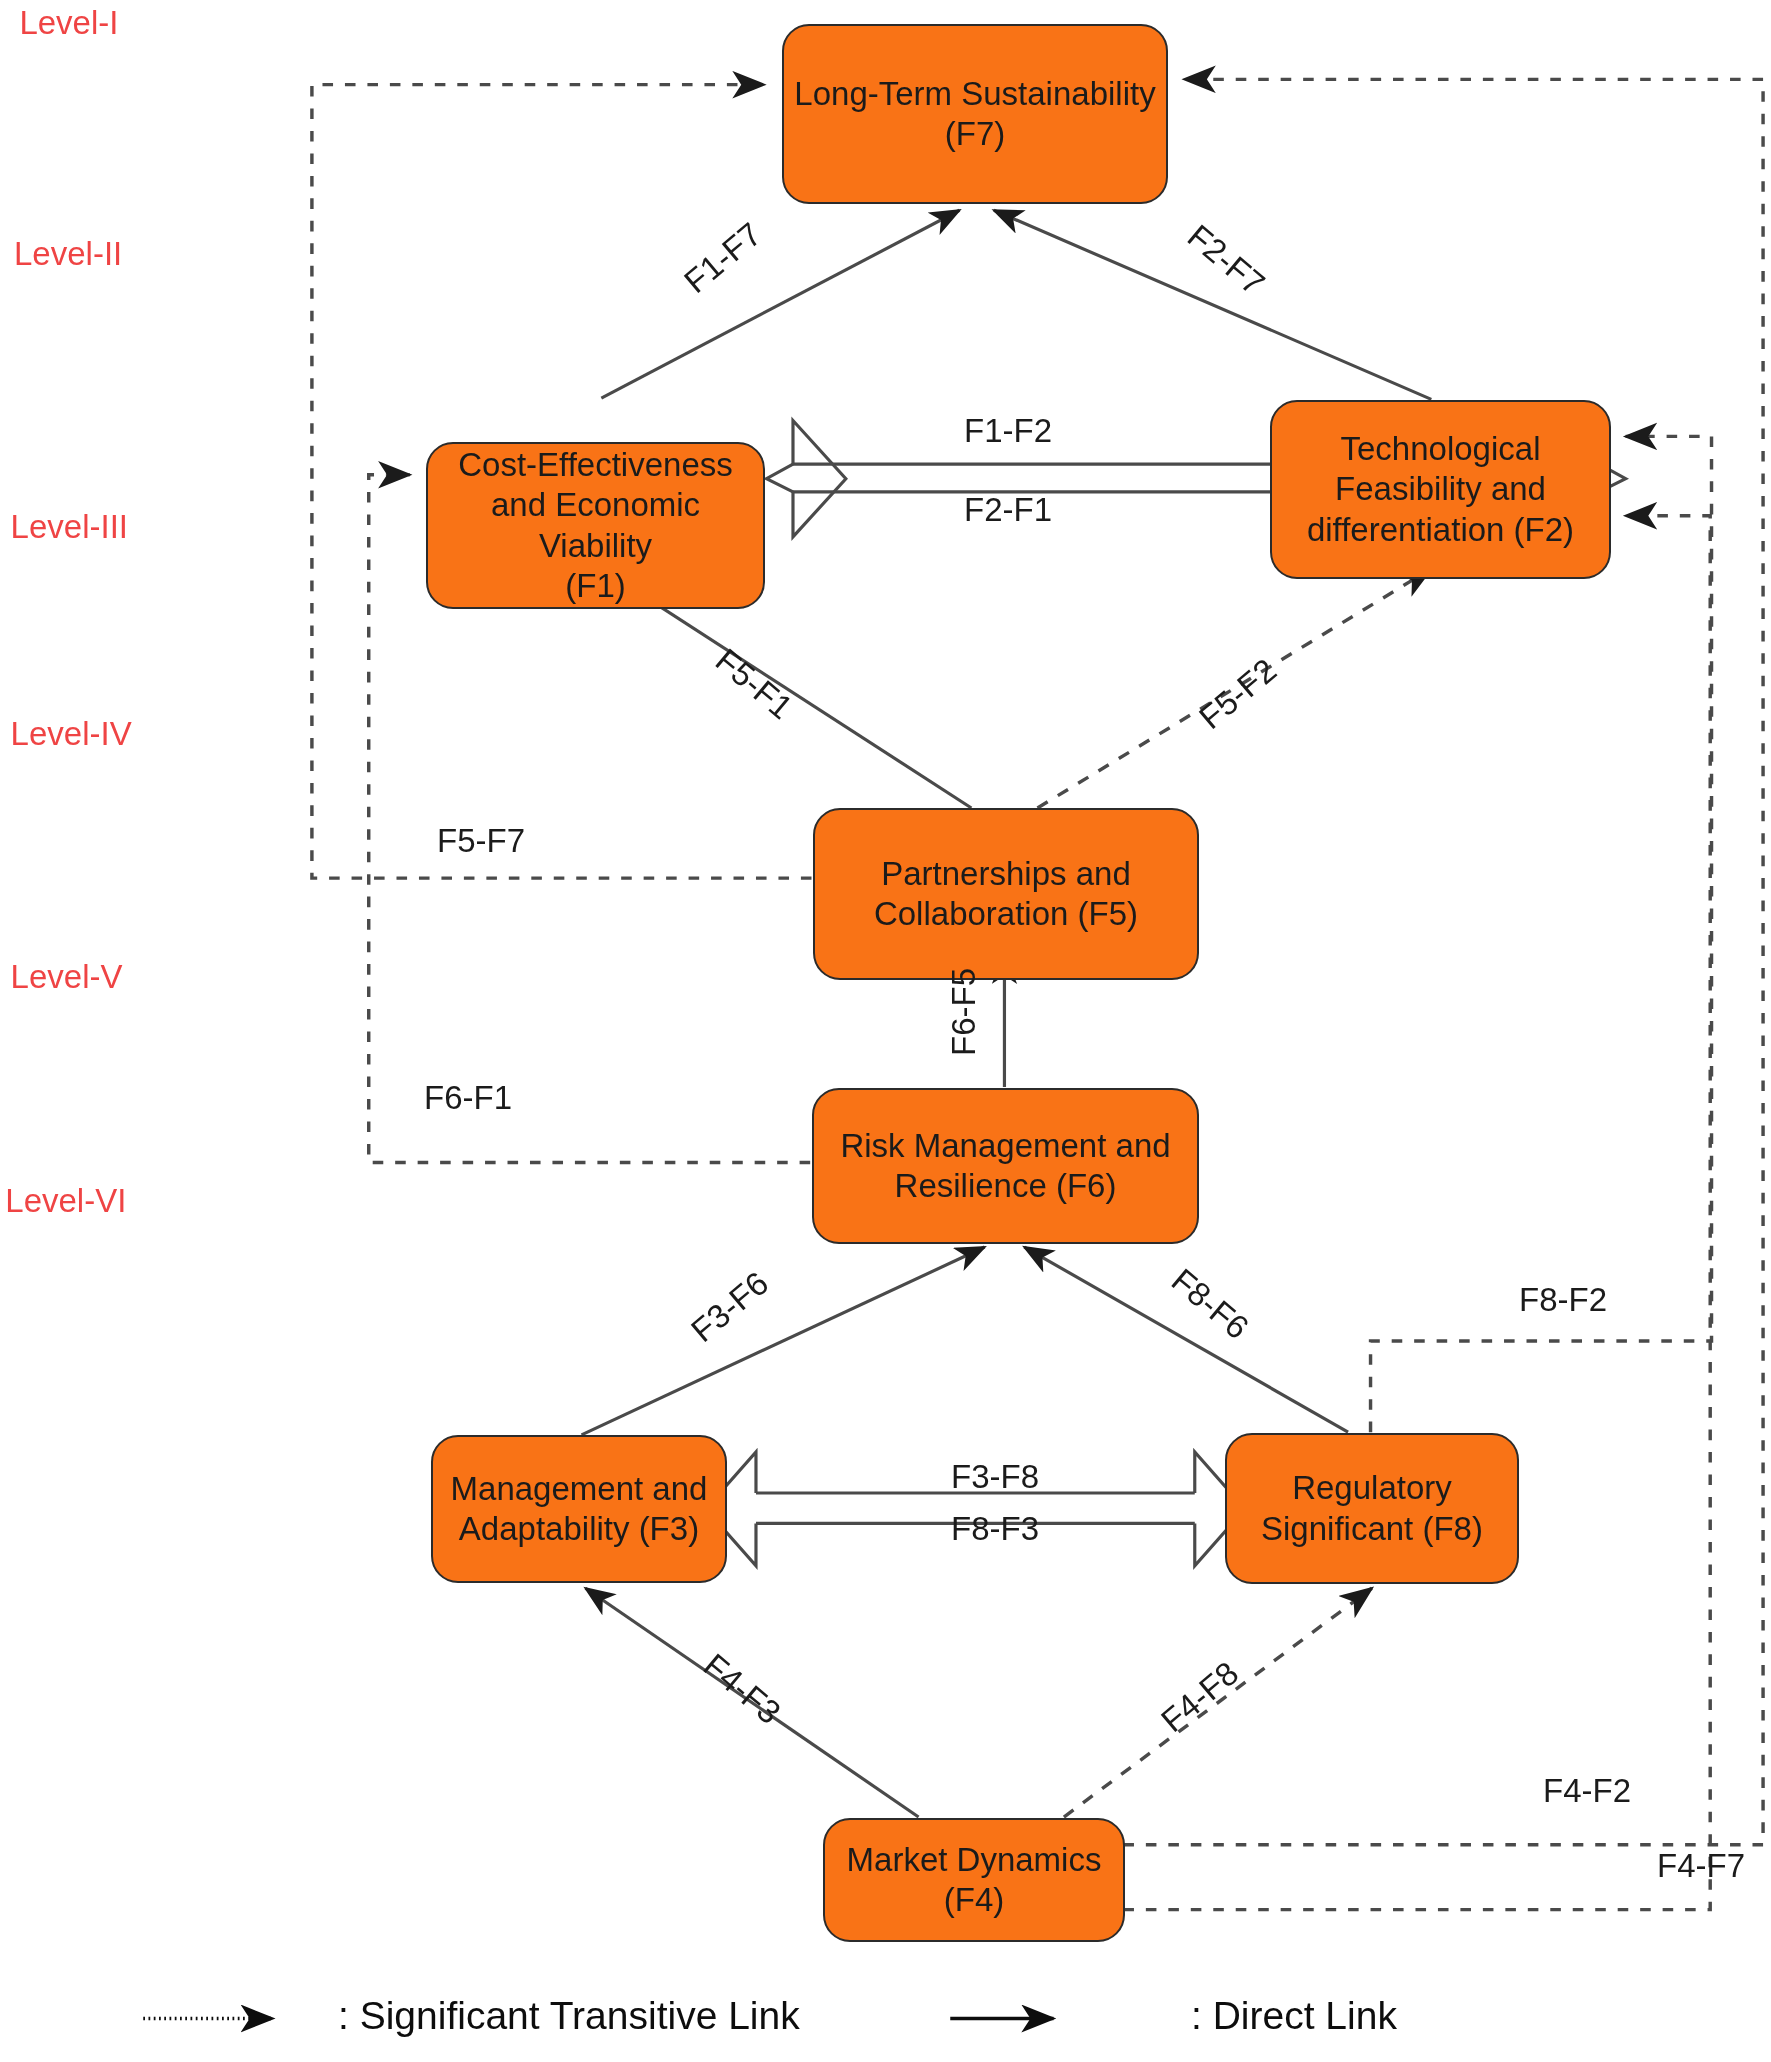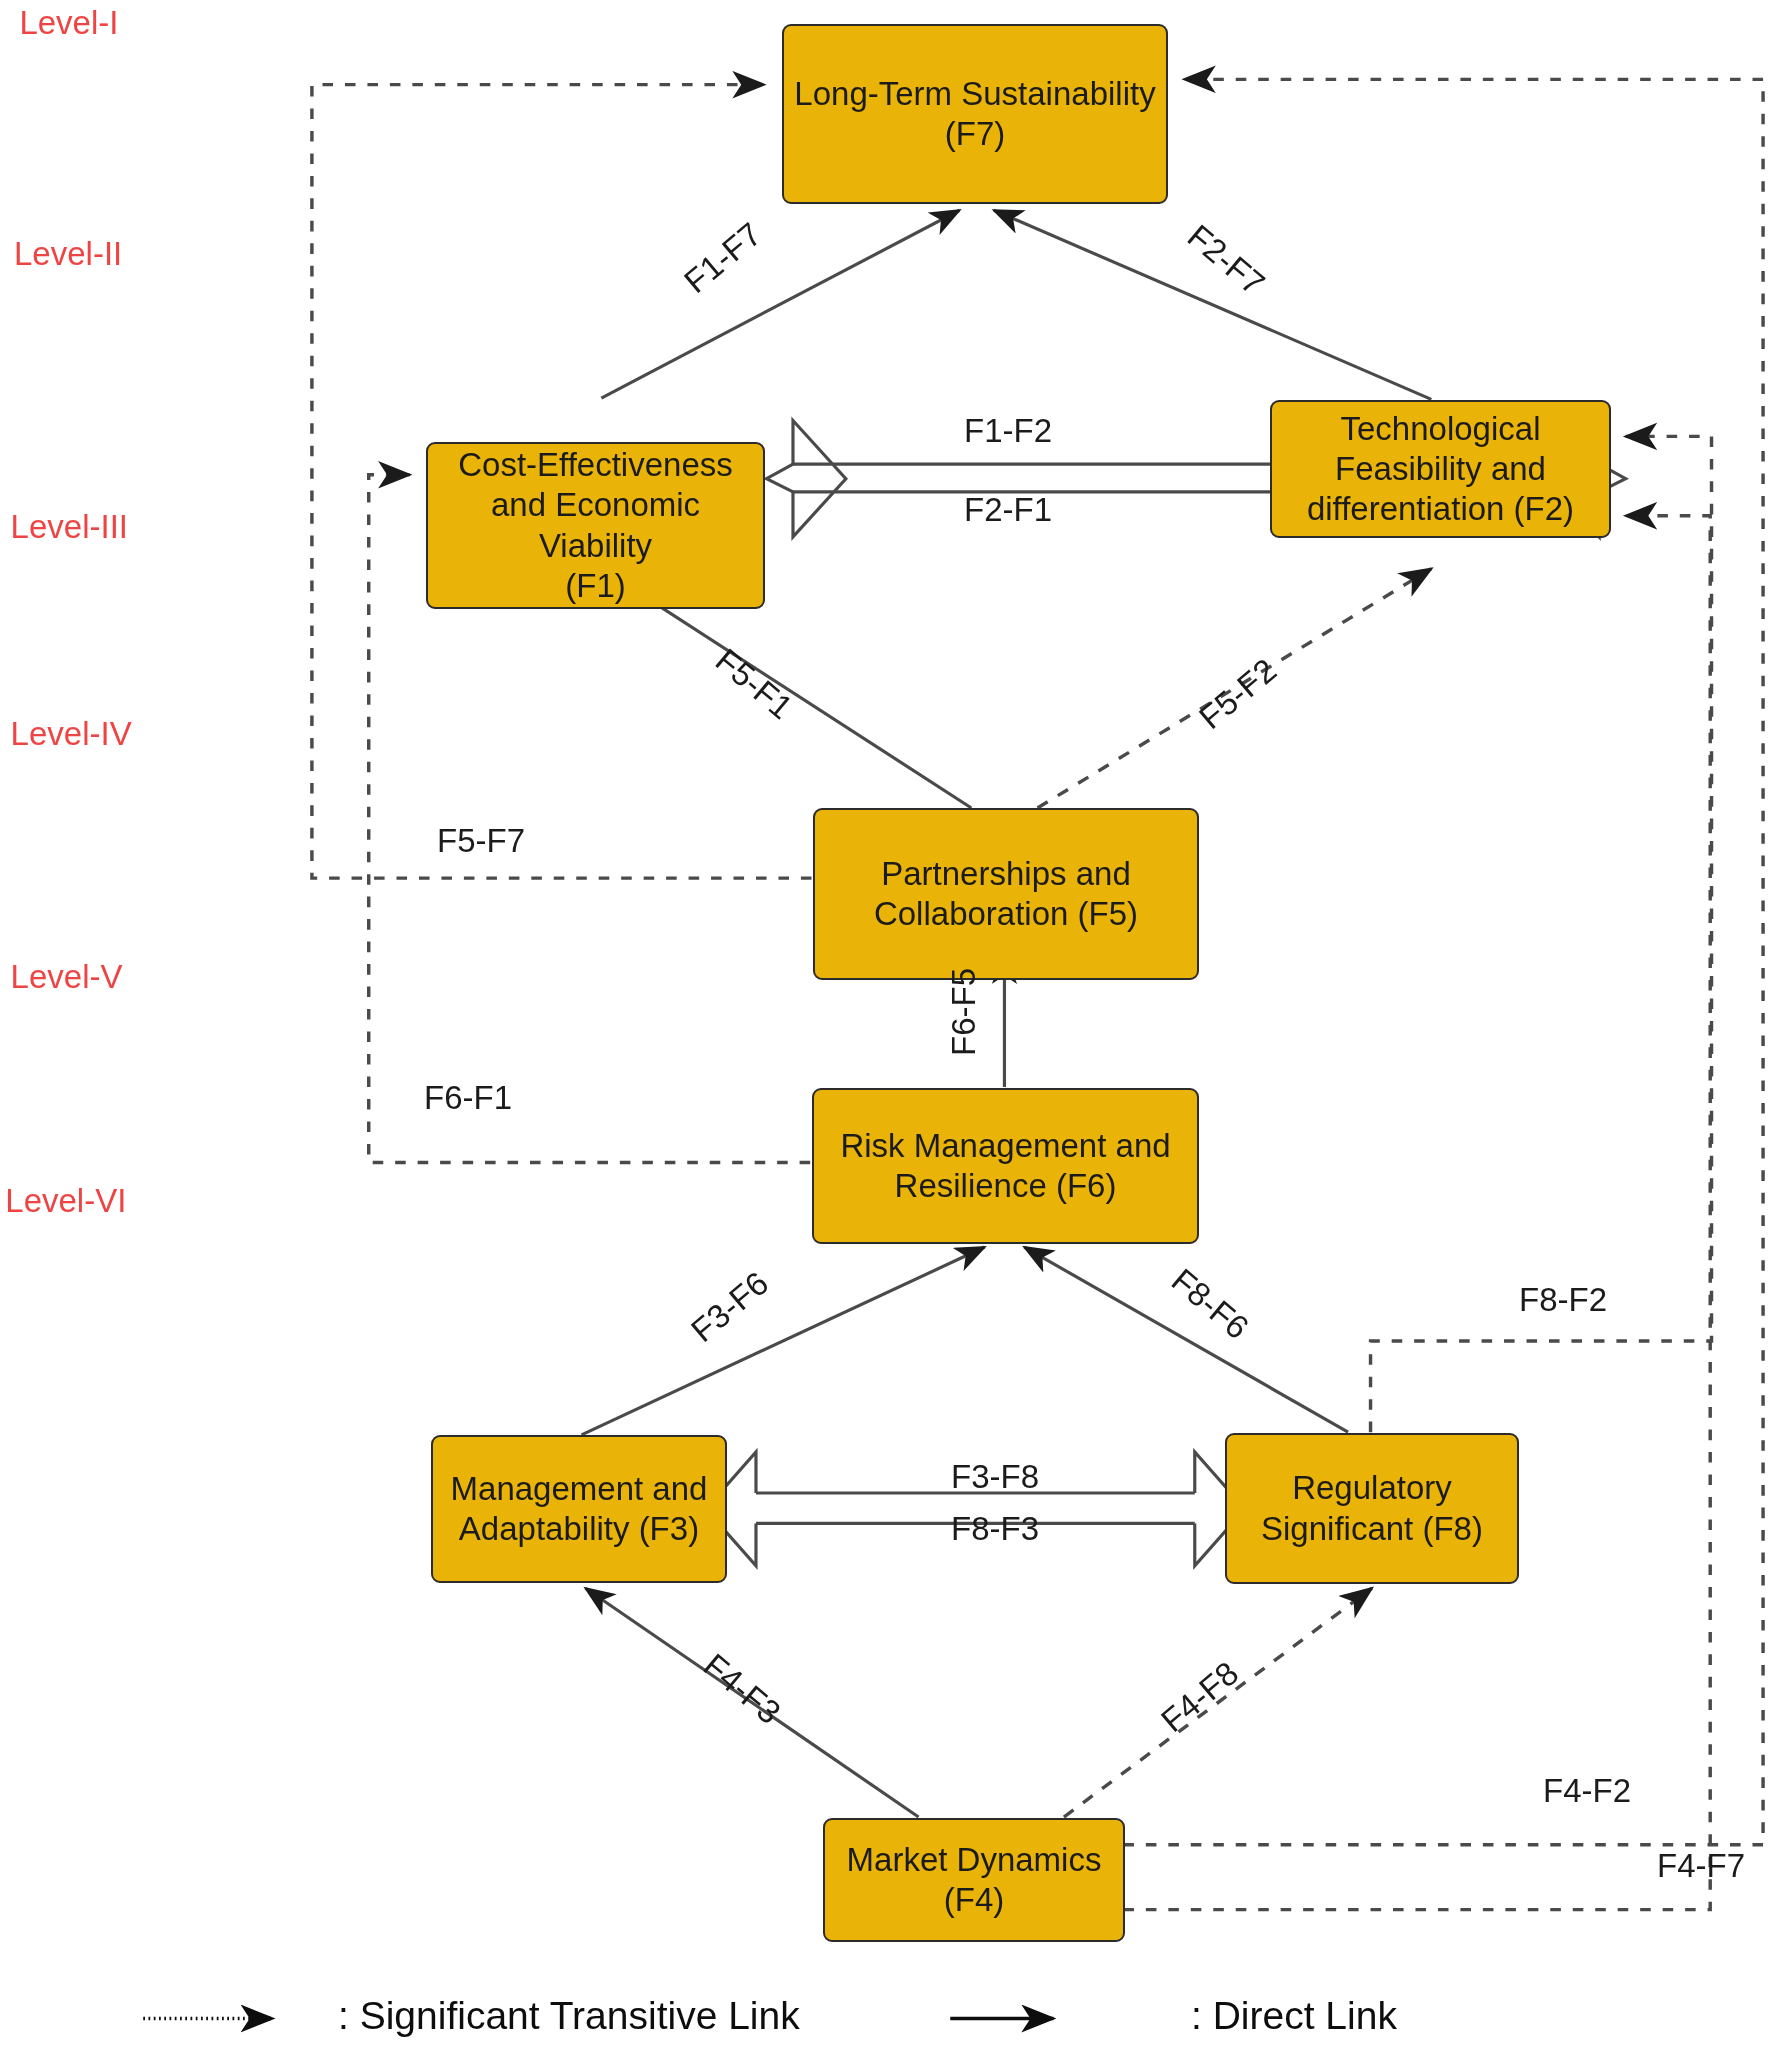--- a/index.html
+++ b/index.html
@@ -2,21 +2,21 @@
 <html style="font-size:14px"><head>
 <meta charset="utf-8">
 <title>ISM Digraph</title>
 <style>
   html,body{margin:0;padding:0;background:#ffffff;}
   #stage{position:relative;width:1771px;height:2063px;background:#fff;
          font-family:"Liberation Sans", sans-serif;overflow:hidden;}
   svg#wires{position:absolute;left:0;top:0;width:1771px;height:2063px;}
   .lvl{position:absolute;font-size:33px;color:#ef4444;white-space:nowrap;
        font-family:"Liberation Sans", sans-serif;}
-  .node{position:absolute;border:2.6px solid #2b2b2b;border-radius:9px;background:#eab308;
+  .node{position:absolute;border:2.6px solid #2b2b2b;border-radius:27px;background:#f97316;
         display:flex;align-items:center;justify-content:center;text-align:center;
         font-size:33px;line-height:1.22;color:#1b1b1b;box-sizing:border-box;padding:3.5px 8.8px;}
   .node span{display:block;}
   .elabel{position:absolute;font-size:33px;color:#1b1b1b;white-space:pre;
           transform-origin:50% 50%;}
   .legend{position:absolute;font-family:Liberation Sans, sans-serif;font-size:39px;color:#0d0d0d;white-space:nowrap;}
 </style>
 </head>
 <body>
 
@@ -86,21 +86,21 @@
   </div>
 
   <div class="node" style="left:426px;top:398px;width:339px;height:167px;margin-top:44px;">
     <div>
       <span>Cost-Effectiveness</span>
       <span>and Economic Viability</span>
       <span>(F1)</span>
     </div>
   </div>
 
-  <div class="node" style="left:1270px;top:400px;width:341px;height:138px;">
+  <div class="node" style="left:1270px;top:400px;width:341px;height:179px;">
     <div>
       <span>Technological</span>
       <span>Feasibility and</span>
       <span>differentiation    (F2)</span>
     </div>
   </div>
 
   <div class="node" style="left:813px;top:808px;width:386px;height:172px;align-items:center;">
     <div>
       <span>Partnerships and</span>

